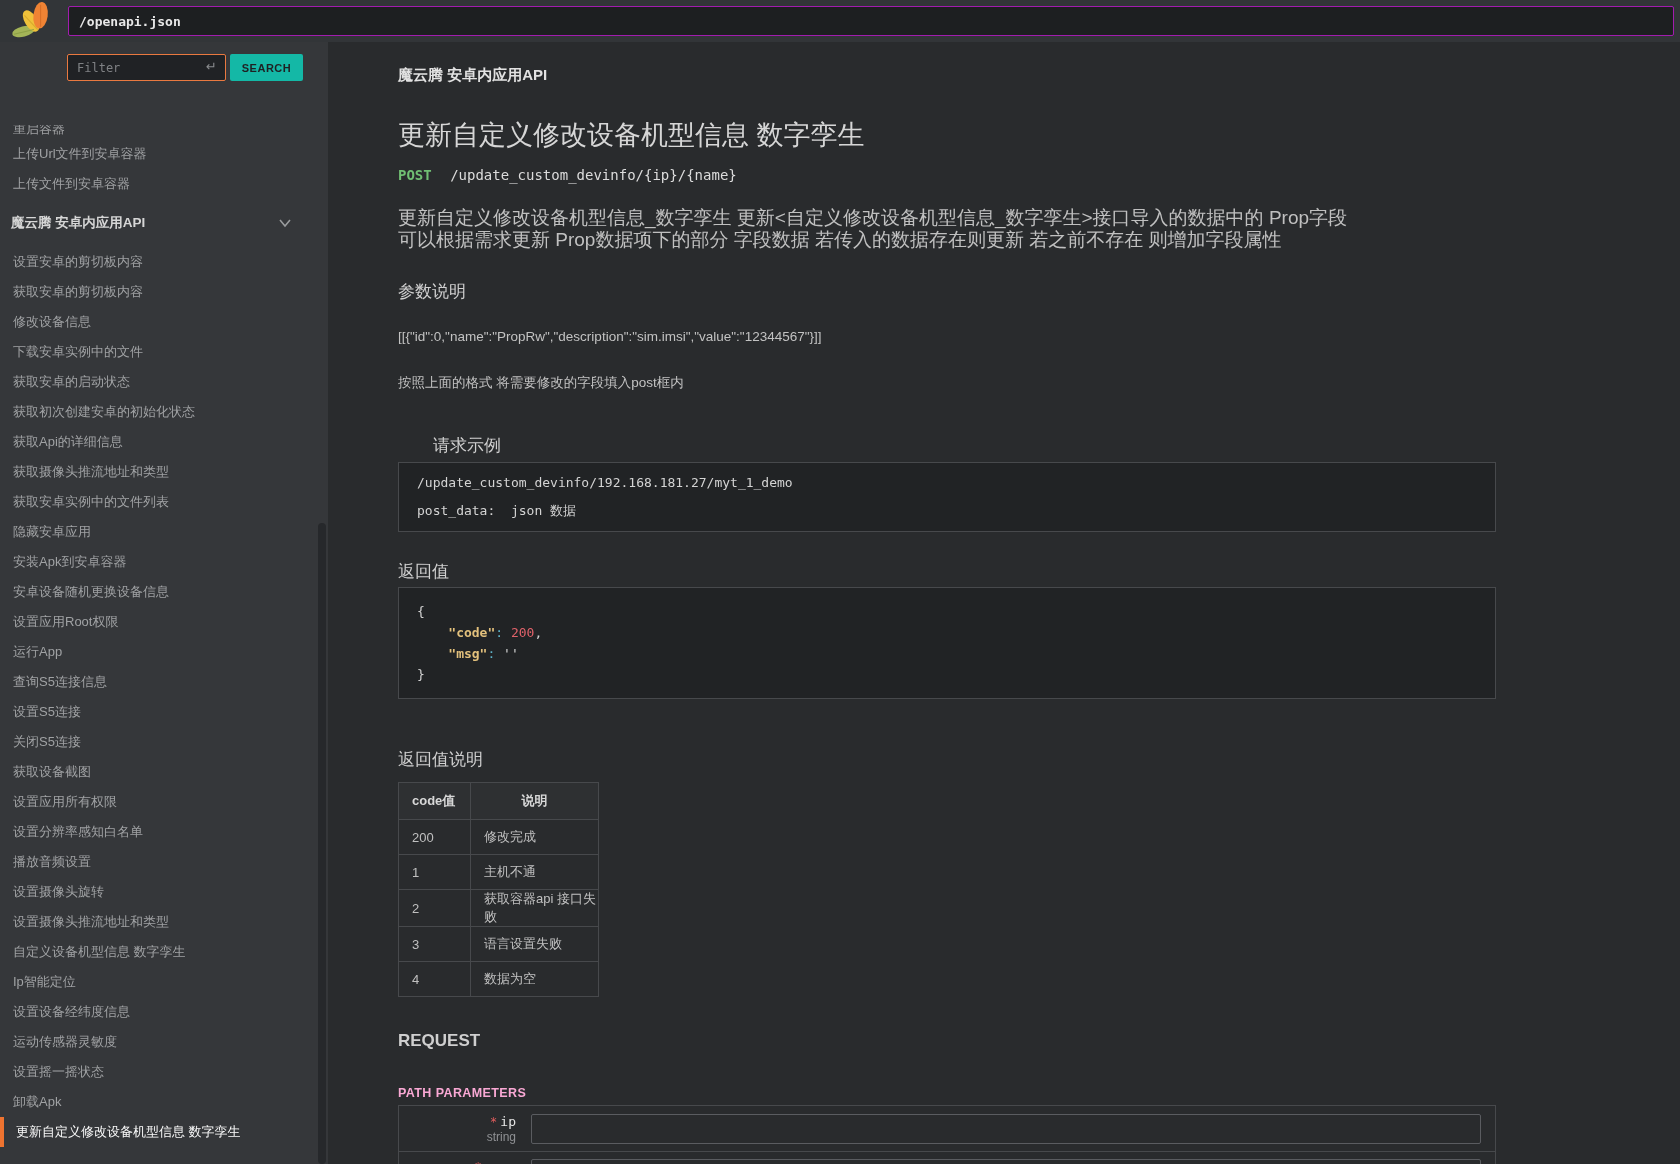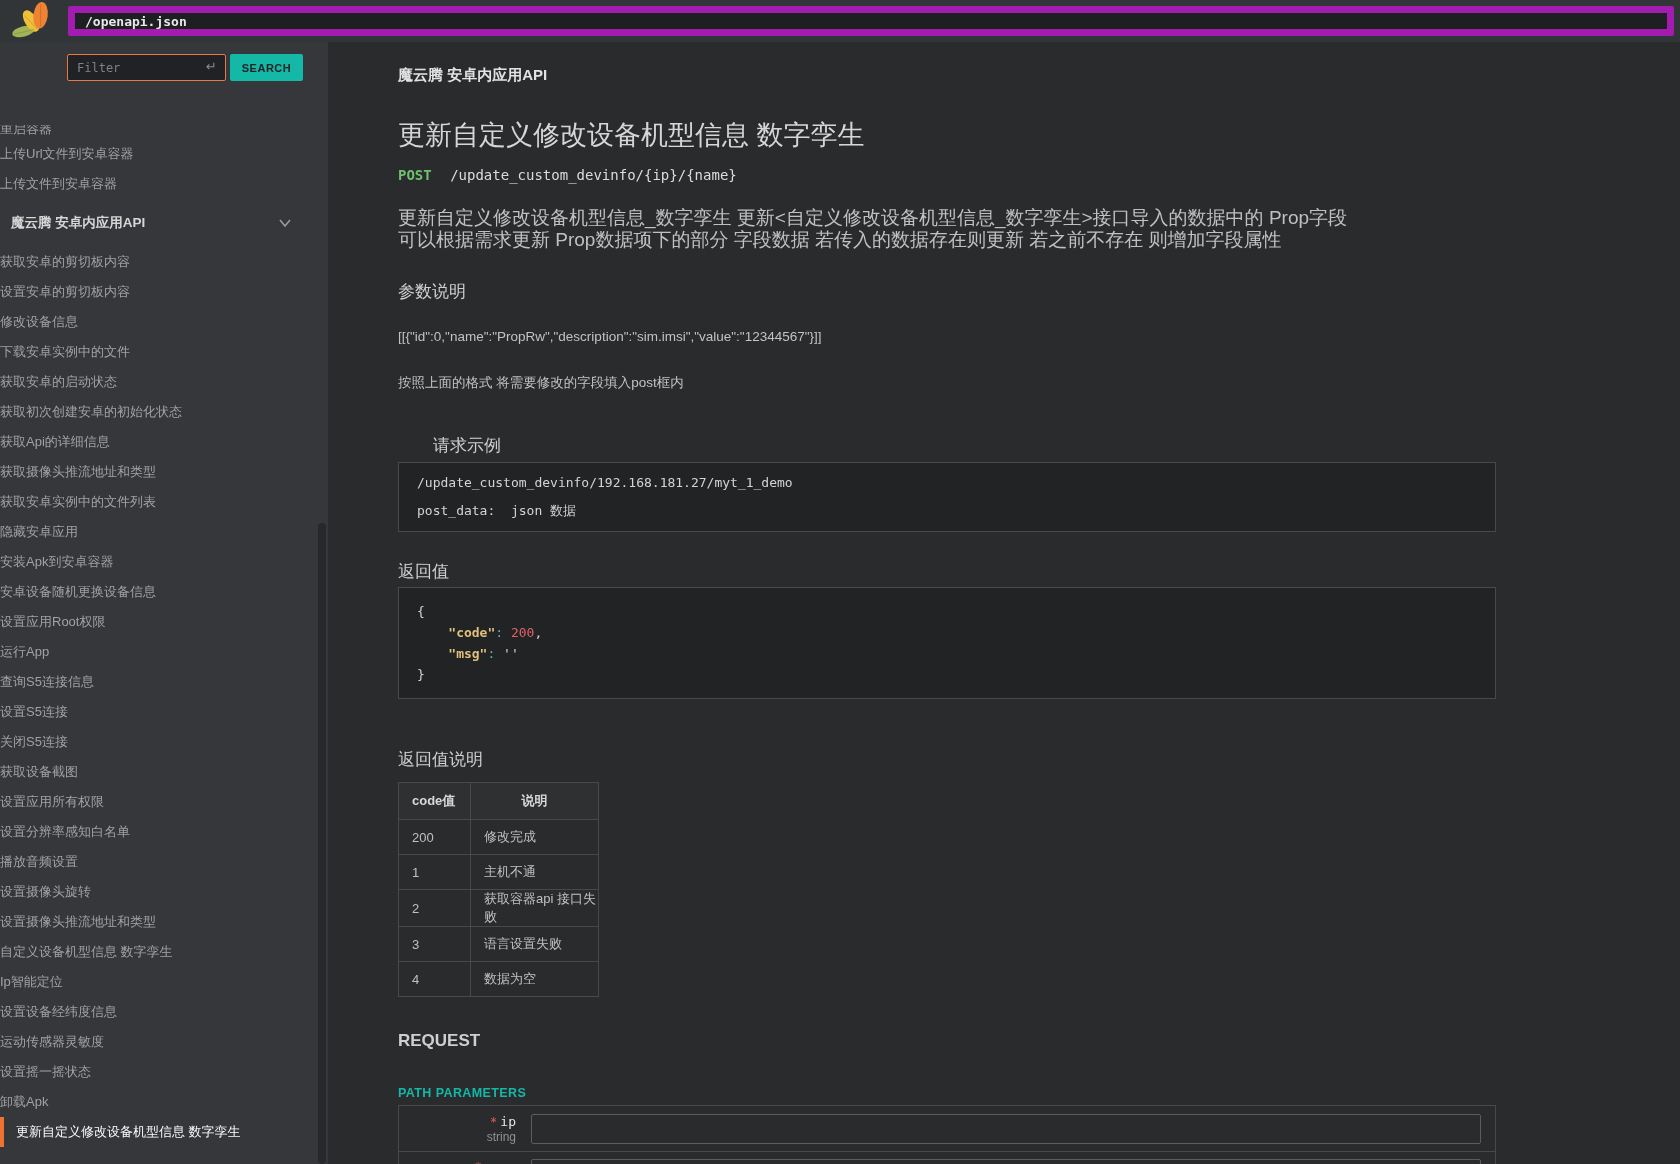--- a/index.html
+++ b/index.html
@@ -11,21 +11,21 @@
     font-size:13px;
   }
   
   .app-header{
     position:fixed; top:0; left:0; width:1680px; height:42px;
     background:#323538; display:flex; align-items:center; z-index:30;
   }
   .logo{ width:46px; height:40px; margin-left:9px; flex:0 0 auto; }
   .spec-input{
     flex:1 1 auto; height:30px; margin:0 6px 0 13px;
-    background:#1d1f21; border:7px solid #a21caf; border-radius:2px;
+    background:#1d1f21; border:1px solid #a21caf; border-radius:2px;
     color:#e8e8e8; font-family:"DejaVu Sans Mono","Liberation Mono",monospace;
     font-size:13px; font-weight:bold; padding:0 10px; outline:none;
   }
   
   .shell{ position:fixed; top:42px; left:0; width:1496px; height:1122px; display:flex; }
   
   .sidebar{
     width:328px; height:100%; background:#35373a; position:relative;
     overflow:hidden; flex:0 0 auto;
   }
@@ -42,21 +42,21 @@
     pointer-events:none; font-family:"DejaVu Sans","Liberation Sans",sans-serif;
   }
   .search-btn{
     position:absolute; left:230px; top:0; width:73px; height:27px;
     background:#14b8a6; color:#1f2123; border:none; border-radius:2px;
     font-weight:bold; font-size:11px; letter-spacing:.5px; cursor:pointer;
     font-family:"Liberation Sans",sans-serif;
   }
   .nav-list{ position:absolute; top:83px; left:0; width:318px; }
   .nav-item{
-    height:30px; line-height:30px; padding-left:0; color:#a0a2a4;
+    height:30px; line-height:30px; padding-left:13px; color:#a0a2a4;
     font-size:13px; white-space:nowrap; overflow:hidden; cursor:pointer;
   }
   .nav-clip{ height:14px; overflow:hidden; }
   .nav-clip .inner{ display:block; margin-top:-11px; }
   .nav-section{
     height:30px; line-height:30px; padding-left:11px; margin:9px 0;
     color:#d6d6d6; font-weight:bold; font-size:13.5px; position:relative;
     white-space:nowrap; cursor:pointer;
   }
   .nav-section .chev{ position:absolute; right:26px; top:9px; }
@@ -101,21 +101,21 @@
   table.codes th, table.codes td{ border:1px solid #47494c; font-size:13px; }
   table.codes th{
     background:#2e3032; color:#d8d8d8; font-weight:bold; height:37px;
     text-align:left; padding-left:13px;
   }
   table.codes th.c2{ text-align:center; padding-left:0; }
   table.codes td{ height:35px; color:#c0c0c0; padding-left:13px; }
   table.codes .col1{ width:72px; }
   table.codes .col2{ width:128px; }
   .request-h{ margin-top:31px; font-size:17px; font-weight:bold; color:#cfcfcf; line-height:26px; }
-  .pathparams-h{ margin-top:31px; font-size:12.5px; font-weight:bold; color:#14b8a6; letter-spacing:.4px; line-height:16px; }
+  .pathparams-h{ margin-top:31px; font-size:12.5px; font-weight:bold; color:#f9a8d4; letter-spacing:.4px; line-height:16px; }
   .param-panel{ margin-top:4px; border:1px solid #47494c; margin-right:0; }
   .param-row{ display:flex; align-items:center; height:45px; }
   .param-row + .param-row{ border-top:1px solid #47494c; }
   .param-label{ width:125px; flex:0 0 auto; text-align:right; padding-right:8px; }
   .param-name{
     font-family:"DejaVu Sans Mono","Liberation Mono",monospace; font-size:13px;
     color:#e6e6e6; line-height:15px;
   }
   .req-star{ color:#e25d5d; margin-right:3px; font-size:12px; }
   .param-type{ color:#8f9194; font-size:12px; line-height:14px; }
@@ -156,22 +156,22 @@
       <div class="nav-item">上传Url文件到安卓容器</div>
       <div class="nav-item">上传文件到安卓容器</div>
 
       <div class="nav-section">
         <span>魔云腾 安卓内应用API</span>
         <svg class="chev" width="14" height="12" viewBox="0 0 14 12">
           <polyline points="2,3 7,9 12,3" fill="none" stroke="#9a9c9e" stroke-width="1.6"></polyline>
         </svg>
       </div>
 
+      <div class="nav-item">设置安卓的剪切板内容</div>
       <div class="nav-item">获取安卓的剪切板内容</div>
-      <div class="nav-item">设置安卓的剪切板内容</div>
       <div class="nav-item">修改设备信息</div>
       <div class="nav-item">下载安卓实例中的文件</div>
       <div class="nav-item">获取安卓的启动状态</div>
       <div class="nav-item">获取初次创建安卓的初始化状态</div>
       <div class="nav-item">获取Api的详细信息</div>
       <div class="nav-item">获取摄像头推流地址和类型</div>
       <div class="nav-item">获取安卓实例中的文件列表</div>
       <div class="nav-item">隐藏安卓应用</div>
       <div class="nav-item">安装Apk到安卓容器</div>
       <div class="nav-item">安卓设备随机更换设备信息</div>

